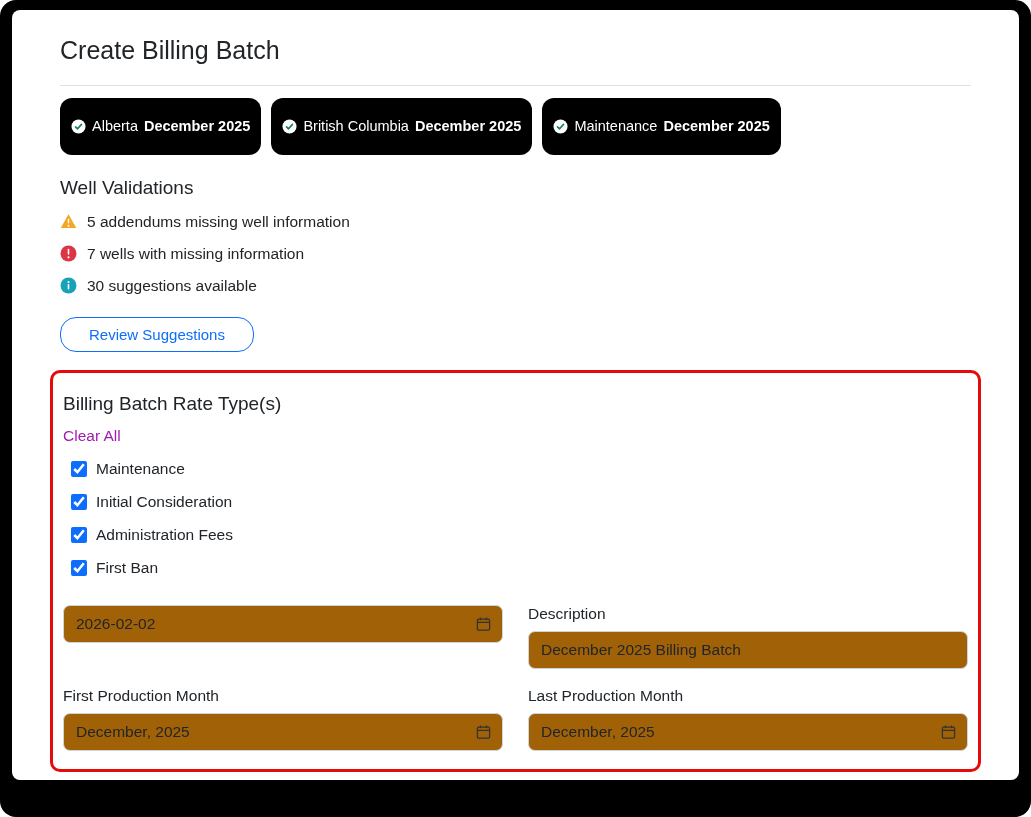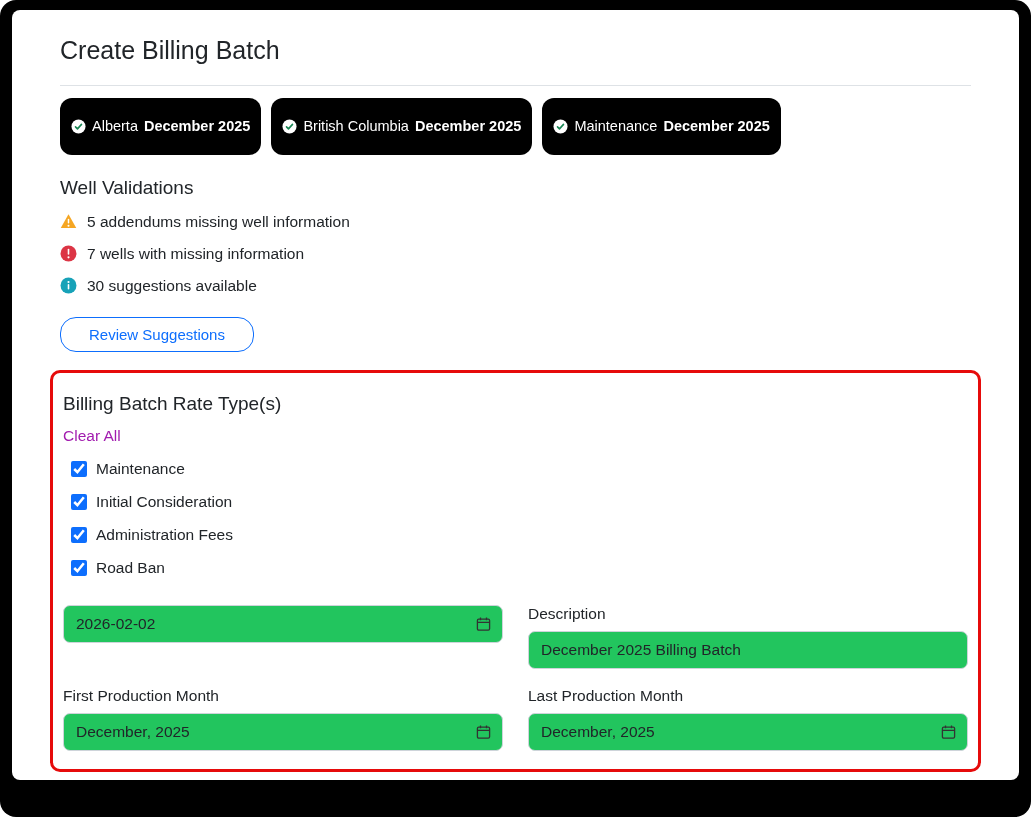--- a/index.html
+++ b/index.html
@@ -30,21 +30,21 @@
   .link { color:#a21caf; font-size:15.5px; margin-top:12px; display:inline-block; cursor:pointer; text-decoration:none; }
 
   .checkbox-list { margin-top:4px; }
   .checkbox-row { display:flex; align-items:center; gap:9px; margin:15px 8px; font-size:15.5px; }
   .checkbox-row input { width:16px; height:16px; accent-color:#0d6efd; cursor:pointer; }
 
   .form-grid { display:grid; grid-template-columns:1fr 1fr; column-gap:25px; row-gap:18px; margin-top:28px; }
   .field-label { font-size:15.5px; margin-bottom:8px; }
   .input-wrap { position:relative; }
   .text-input { width:100%; height:38px; border:1px solid #ced4da; border-radius:7px; font-size:15.5px;
-                font-family:inherit; color:#212529; padding:0 12px; background:#22c55e; }
+                font-family:inherit; color:#212529; padding:0 12px; background:#a16207; }
   .has-icon .text-input { padding-right:38px; }
   .cal-icon { position:absolute; right:12px; top:50%; transform:translateY(-50%); pointer-events:none; }
 </style>
 </head>
 <body>
 
 <div class="frame">
   <div class="page">
 
     <h1 class="page-title">Create Billing Batch</h1>
@@ -133,21 +133,21 @@
         <label class="checkbox-row">
           <input type="checkbox" checked="" style="">
           <span>Initial Consideration</span>
         </label>
         <label class="checkbox-row">
           <input type="checkbox" checked="" style="">
           <span>Administration Fees</span>
         </label>
         <label class="checkbox-row">
           <input type="checkbox" checked="" style="">
-          <span>Road Ban</span>
+          <span>First Ban</span>
         </label>
       </div>
 
       <div class="form-grid">
         <div class="field">
           <div class="input-wrap has-icon">
             <input class="text-input" type="text" value="2026-02-02" style="">
             <span class="cal-icon icon">
               <svg viewBox="0 0 16 16" width="15" height="15">
                   <rect x="1.5" y="2.8" width="13" height="11.7" rx="1.4" fill="none" stroke="#333" stroke-width="1.4"></rect>

